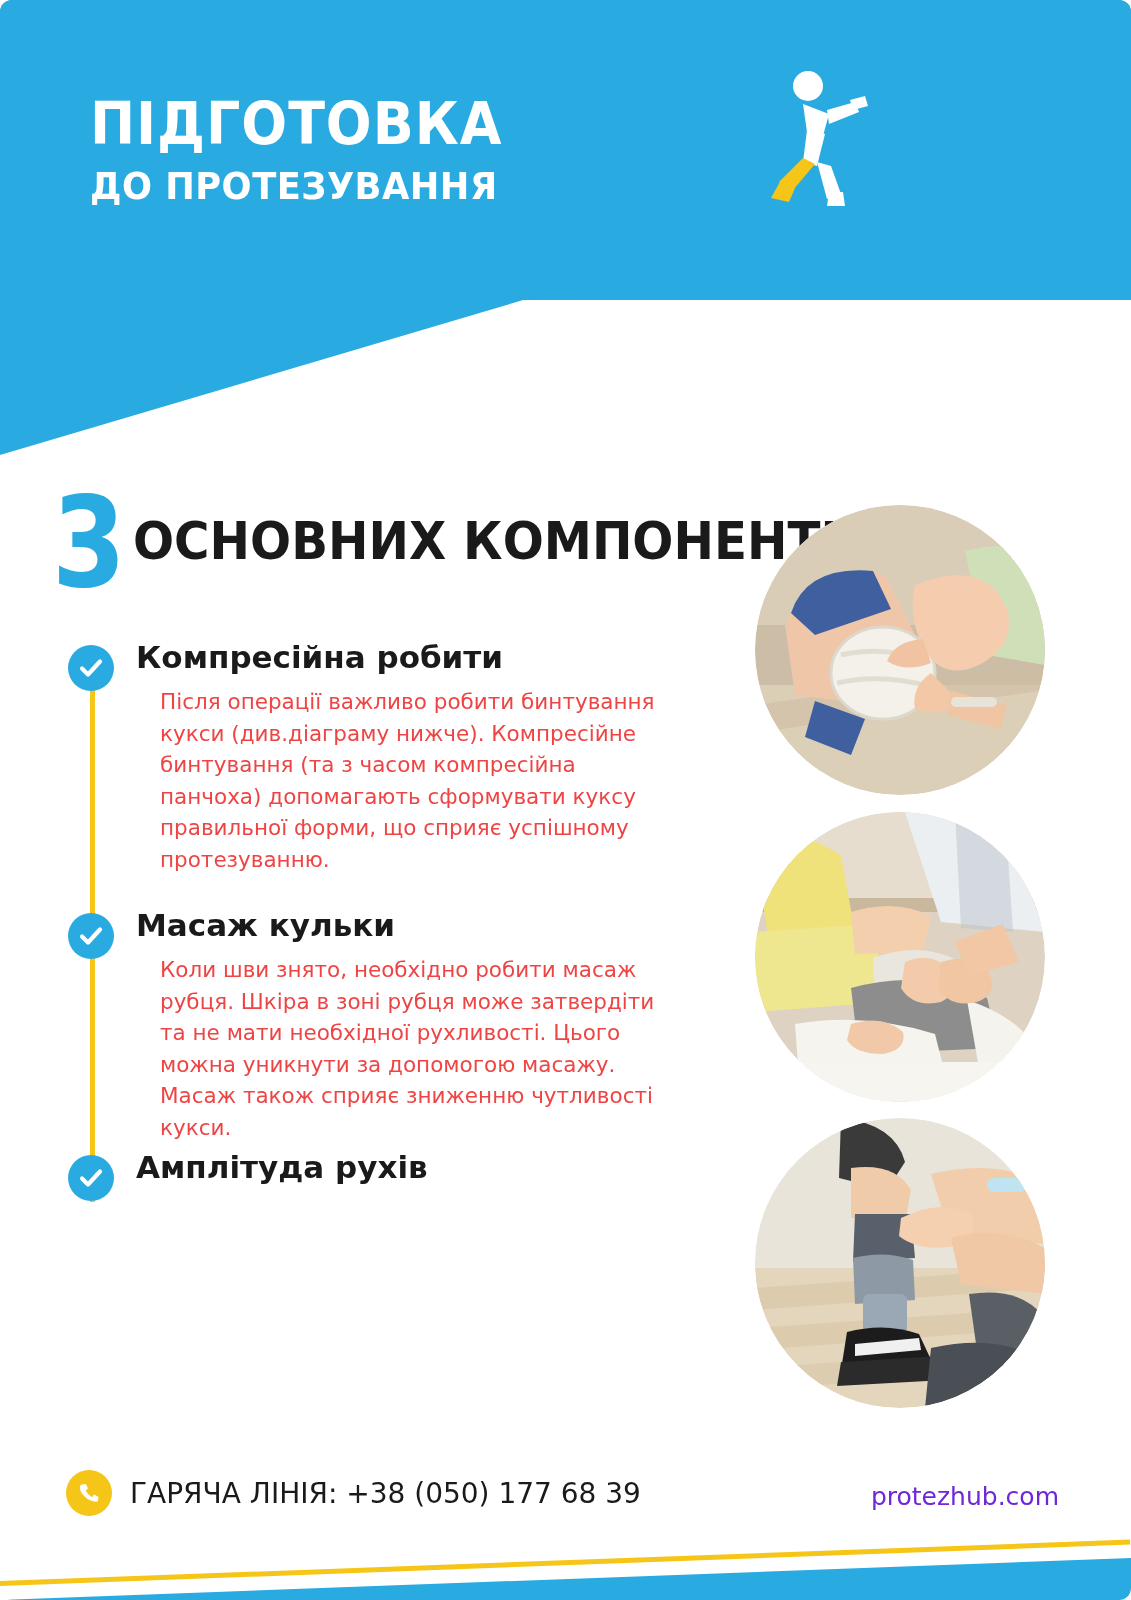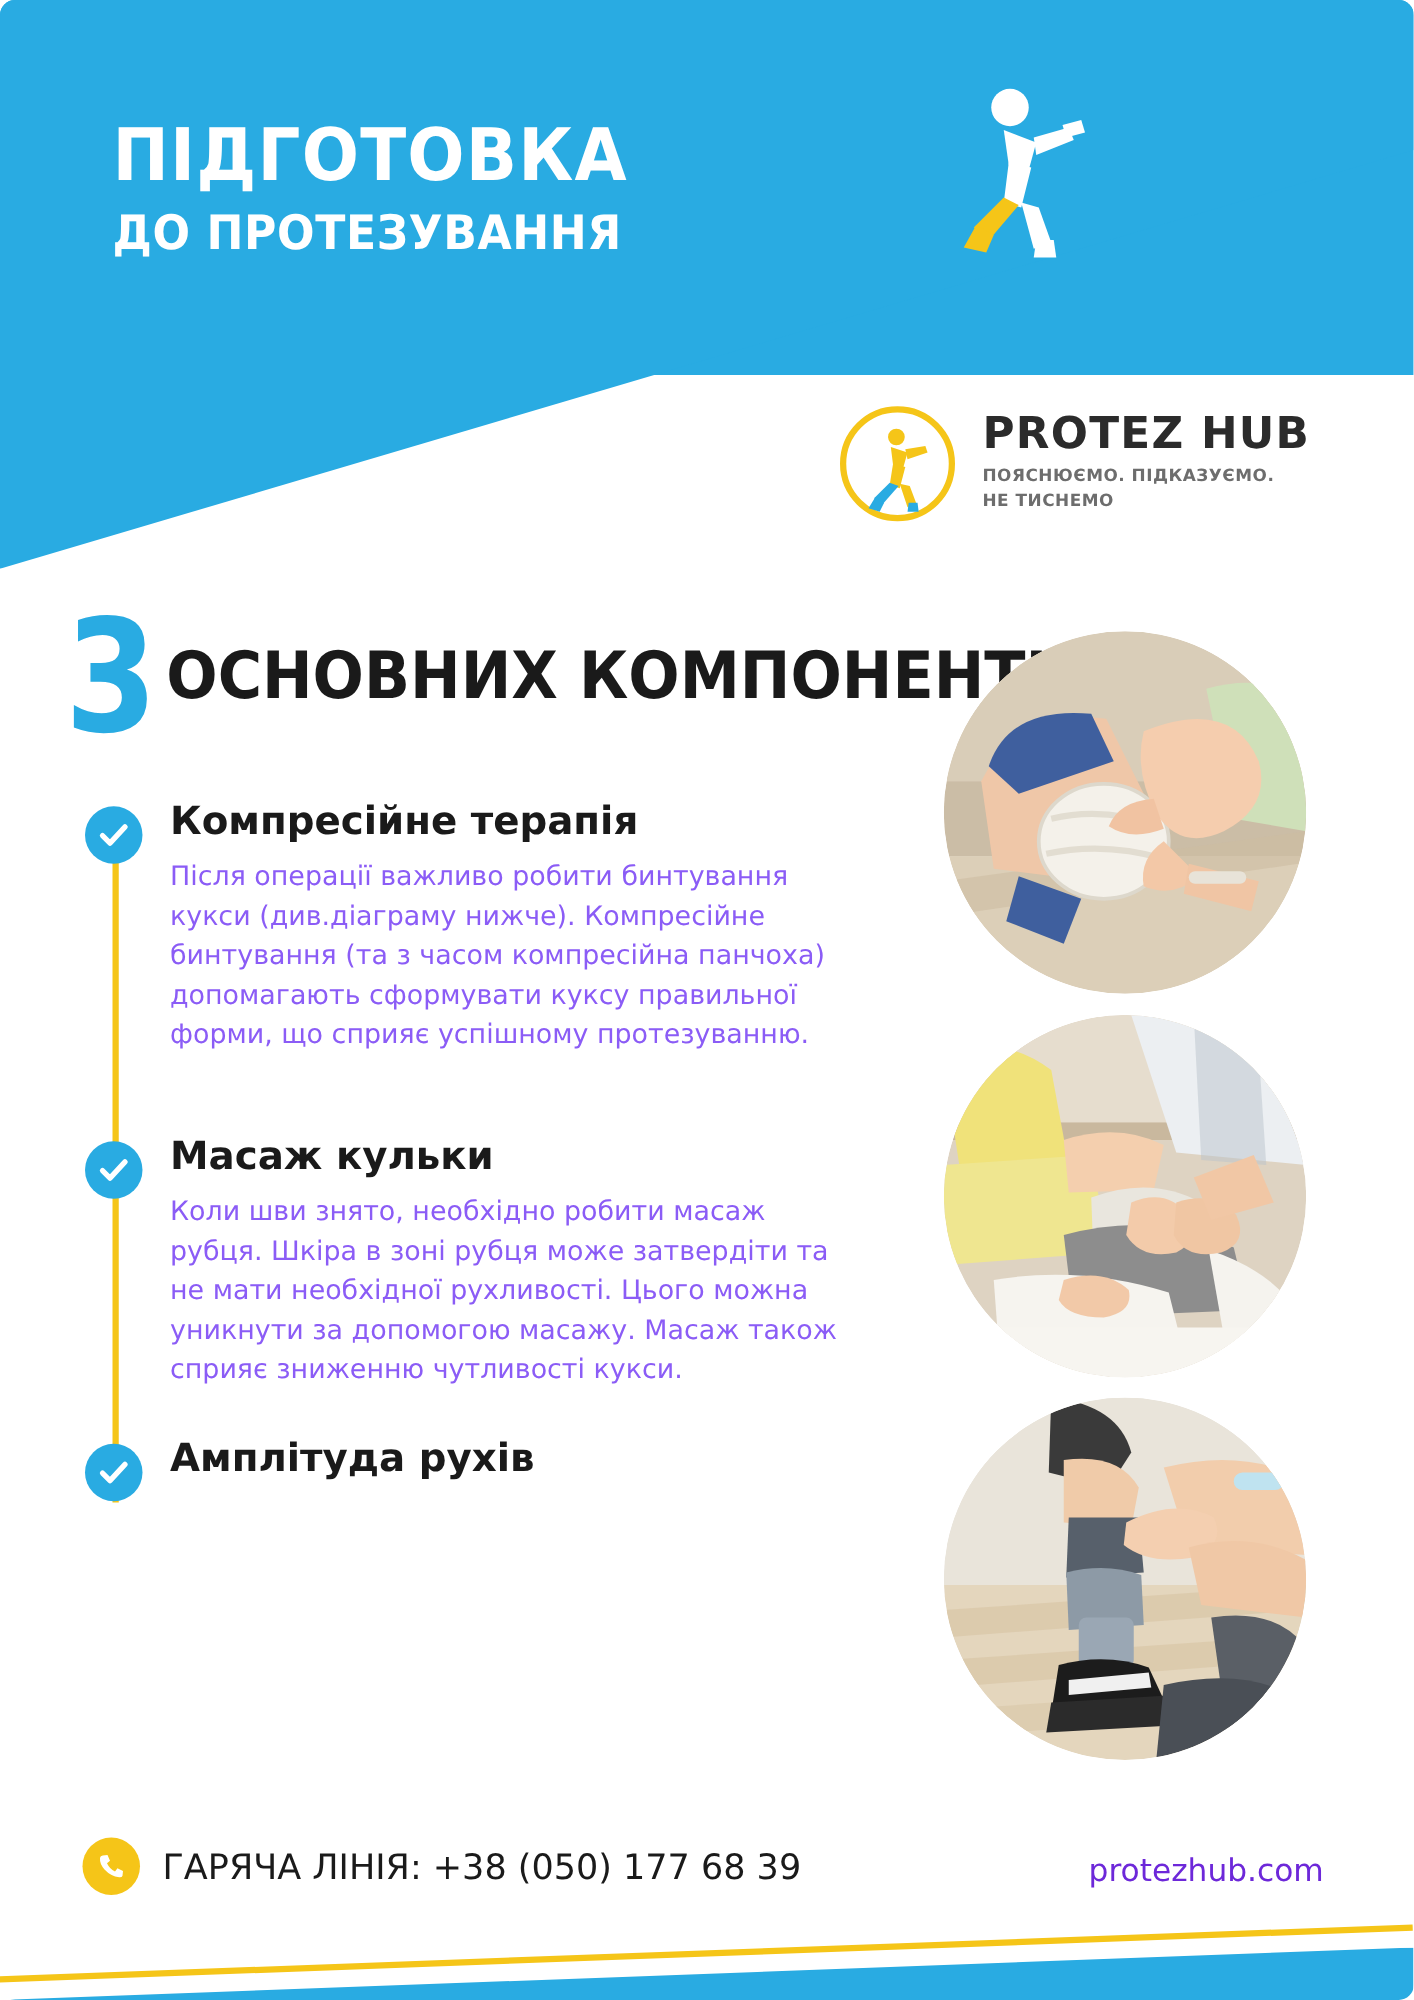--- a/index.html
+++ b/index.html
@@ -176,26 +176,26 @@
   }
   .sec-title {
     margin-left: 68px;
     font-family: "DejaVu Sans", sans-serif;
     font-weight: bold;
     font-size: 31px;
     color: #1A1A1A;
     line-height: 1.1;
   }
   .sec-body {
-    margin-left: 68px;
+    margin-left: 92px;
     margin-top: 12px;
     font-family: "DejaVu Sans", sans-serif;
     font-size: 21.5px;
     line-height: 1.47;
-    color: #8b5cf6;
+    color: #ef4444;
     max-width: 578px;
   }
 
   
   .photo {
     position: absolute;
     border-radius: 50%;
     overflow: hidden;
     left: 755px;
     width: 290px;
@@ -275,52 +275,33 @@
     <path d="M58 34 L84 44 L78 66 L62 62 Z" fill="#ffffff"></path>
     <path d="M82 40 L110 32 L114 42 L84 54 Z" fill="#ffffff"></path>
     <path d="M105 30 L120 26 L123 36 L108 40 Z" fill="#ffffff"></path>
     <path d="M62 60 L80 64 L72 96 L58 92 Z" fill="#ffffff"></path>
     <path d="M72 92 L86 96 L96 124 L82 129 Z" fill="#ffffff"></path>
     <path d="M58 88 L70 94 L48 120 L34 112 Z" fill="#F5C518"></path>
     <path d="M36 110 L50 118 L44 132 L26 128 Z" fill="#F5C518"></path>
     <path d="M84 122 L98 122 L100 136 L82 136 Z" fill="#ffffff"></path>
   </svg>
 
-  <div class="logo-block">
-    <div class="logo-circle">
-      <svg viewBox="0 0 92 92" width="82" height="82" style="position:absolute;left:0;top:0;">
-        <circle cx="45" cy="22" r="7.5" fill="#F5C518"></circle>
-        <path d="M40 31 L55 36 L51 50 L42 47 Z" fill="#F5C518"></path>
-        <path d="M53 33 L71 30 L73 36 L55 42 Z" fill="#F5C518"></path>
-        <path d="M42 46 L53 49 L48 68 L39 65 Z" fill="#F5C518"></path>
-        <path d="M48 64 L57 66 L63 82 L55 85 Z" fill="#F5C518"></path>
-        <path d="M39 63 L47 66 L33 82 L25 77 Z" fill="#29ABE2"></path>
-        <path d="M26 76 L34 81 L30 89 L20 86 Z" fill="#29ABE2"></path>
-        <path d="M56 81 L64 81 L65 89 L55 89 Z" fill="#29ABE2"></path>
-      </svg>
-    </div>
-    <div class="logo-text">
-      <div class="logo-name">PROTEZ HUB</div>
-      <div class="logo-tag" style="white-space:pre-line;">ПОЯСНЮЄМО. ПІДКАЗУЄМО.
-НЕ ТИСНЕМО</div>
-    </div>
-  </div>
 
   <div class="count-number">3</div>
   <div class="count-heading">ОСНОВНИХ КОМПОНЕНТИ</div>
 
   <div class="timeline-line"></div>
 
   <div class="section sec1">
     <div class="check-badge">
       <svg width="26" height="26" viewBox="0 0 26 26">
         <path d="M4 13.5 L10 19.5 L22 6.5" stroke="#ffffff" stroke-width="4.2" fill="none" stroke-linecap="round" stroke-linejoin="round"></path>
       </svg>
     </div>
-    <div class="sec-title">Компресійне терапія</div>
+    <div class="sec-title">Компресійна робити</div>
     <div class="sec-body">Після операції важливо робити бинтування кукси (див.діаграму нижче). Компресійне бинтування (та з часом компресійна панчоха) допомагають сформувати куксу правильної форми, що сприяє успішному протезуванню.</div>
   </div>
 
   <div class="section sec2">
     <div class="check-badge">
       <svg width="26" height="26" viewBox="0 0 26 26">
         <path d="M4 13.5 L10 19.5 L22 6.5" stroke="#ffffff" stroke-width="4.2" fill="none" stroke-linecap="round" stroke-linejoin="round"></path>
       </svg>
     </div>
     <div class="sec-title">Масаж кульки</div>

